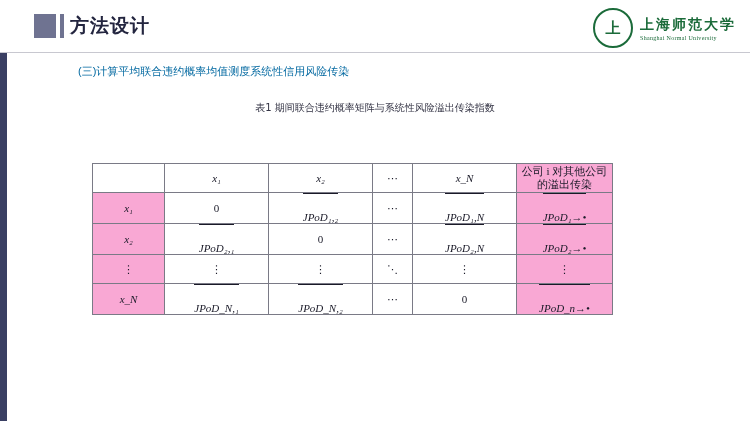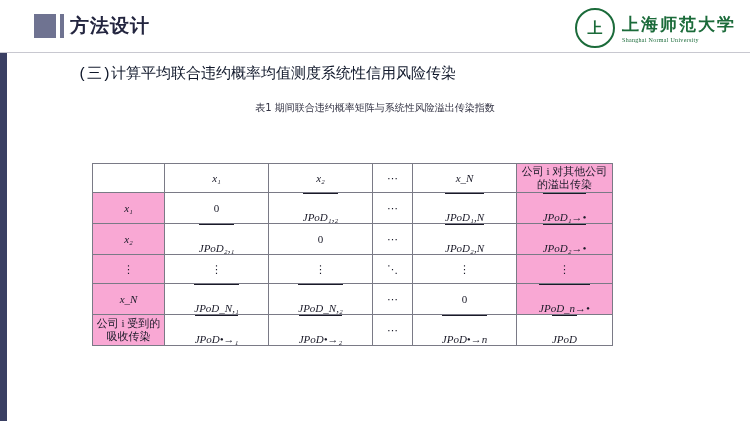--- a/index.html
+++ b/index.html
@@ -46,31 +46,31 @@
   .logo-seal{
     width:36px;height:36px;border-radius:50%;
     border:2px solid #1b6b3a;
     display:flex;align-items:center;justify-content:center;
     color:#1b6b3a;font-size:15px;font-weight:bold;
     font-family:"DejaVu Sans", sans-serif;
   }
   .logo-text{display:flex;flex-direction:column;justify-content:center;}
   .logo-cn{
     font-family:"DejaVu Sans", sans-serif;
-    font-size:17px;color:#1b6b3a;letter-spacing:2px;font-weight:bold;
+    font-size:14px;color:#1b6b3a;letter-spacing:2px;font-weight:bold;
   }
   .logo-en{
     font-family:"Liberation Serif", serif;
     font-size:6px;color:#1b6b3a;letter-spacing:.3px;margin-top:1px;
   }
   
   .section-heading{
     position:absolute;left:78px;top:64px;
-    font-family:Liberation Mono, monospace;
-    font-size:15px;color:#0f172a;
+    font-family:Liberation Sans, sans-serif;
+    font-size:11px;color:#0369a1;
   }
   .table-caption{
     position:absolute;left:0;top:101px;width:750px;text-align:center;
     font-family:"DejaVu Sans", sans-serif;
     font-size:10px;color:#333344;
   }
   
   .matrix{
     position:absolute;left:92px;top:128px;
     width:520px;
@@ -177,22 +177,14 @@
 
     <tr>
       <td class="shade ital">x_N</td>
       <td><span class="ovl ital">JPoD_N,₁</span></td>
       <td><span class="ovl ital">JPoD_N,₂</span></td>
       <td>⋯</td>
       <td>0</td>
       <td class="shade"><span class="ovl ital">JPoD_n→•</span></td>
     </tr>
 
-    <tr>
-      <td class="tall shade cjk cell-pad leftcell">公司 i 受到的吸收传染</td>
-      <td class="tall"><span class="ovl ital">JPoD•→₁</span></td>
-      <td class="tall"><span class="ovl ital">JPoD•→₂</span></td>
-      <td class="tall">⋯</td>
-      <td class="tall"><span class="ovl ital">JPoD•→n</span></td>
-      <td class="tall"><span class="ovl ital">JPoD</span></td>
-    </tr>
   </tbody>
 </table>
 
 </body></html>

